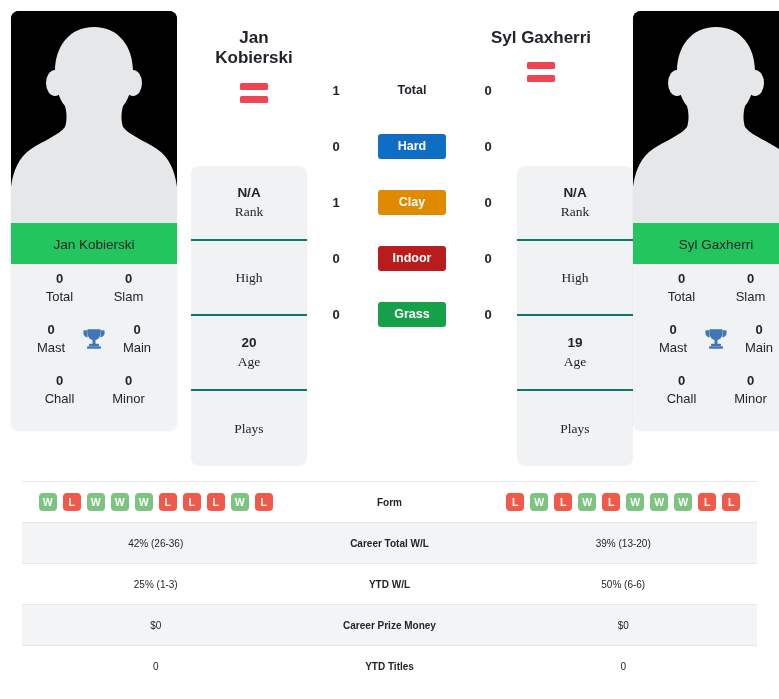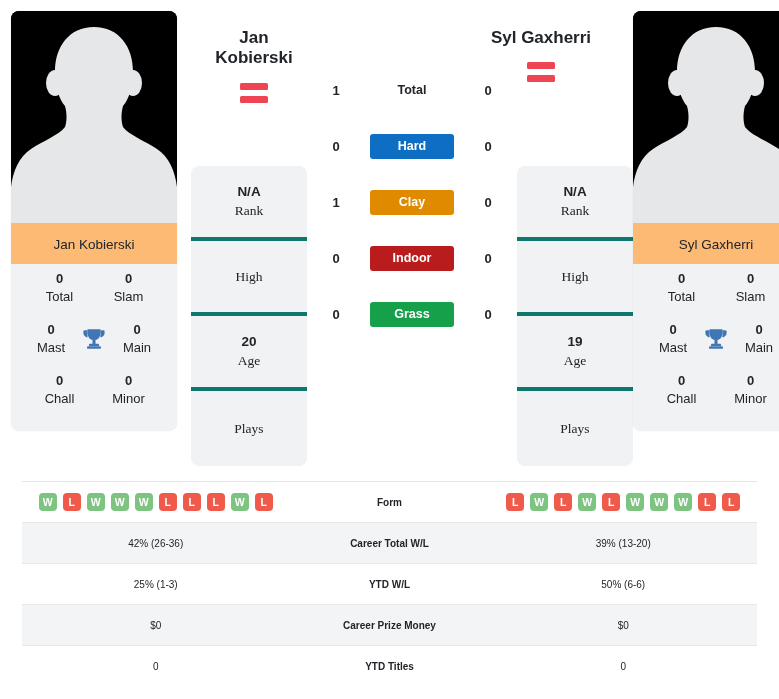--- a/index.html
+++ b/index.html
@@ -43,21 +43,21 @@
     background: #000000;
     overflow: hidden;
   }
   .avatar svg { display: block; width: 100%; height: 100%; }
 
   .pc-name {
     text-align: center;
     font-size: 13.5px;
     color: #212529;
     padding: 14px 4px 12px;
-    background: #fdba74;
+    background: #22c55e;
   }
 
   .pc-stats {
     background: #f1f2f3;
     padding: 0 6px 14px;
   }
   .pc-row {
     display: flex;
     align-items: center;
     justify-content: space-between;
@@ -93,21 +93,21 @@
     margin-top: 166px;
     border-radius: 8px;
     overflow: hidden;
     background: #f1f2f3;
   }
   .infocard.left  { margin-left: 14px; }
   .infocard.right { margin-left: 14px; }
   .info-sec {
     text-align: center;
     padding: 17px 4px 16px;
-    border-bottom: 4px solid #0f766e;
+    border-bottom: 2px solid #0f766e;
     line-height: 1.4;
     min-height: 75px;
     display: flex;
     flex-direction: column;
     justify-content: center;
   }
   .info-sec:last-child { border-bottom: none; }
   .info-val {
     font-size: 13.5px;
     font-weight: bold;
@@ -167,21 +167,21 @@
     display: flex;
     justify-content: center;
   }
   .surf-label-plain {
     font-size: 12.5px;
     font-weight: bold;
     color: #212529;
   }
   .badge {
     display: inline-block;
-    width: 84px;
+    width: 68px;
     text-align: center;
     padding: 5px 0 6px;
     border-radius: 3px;
     font-size: 12.5px;
     font-weight: bold;
     color: #ffffff;
   }
 
   
   .table {

